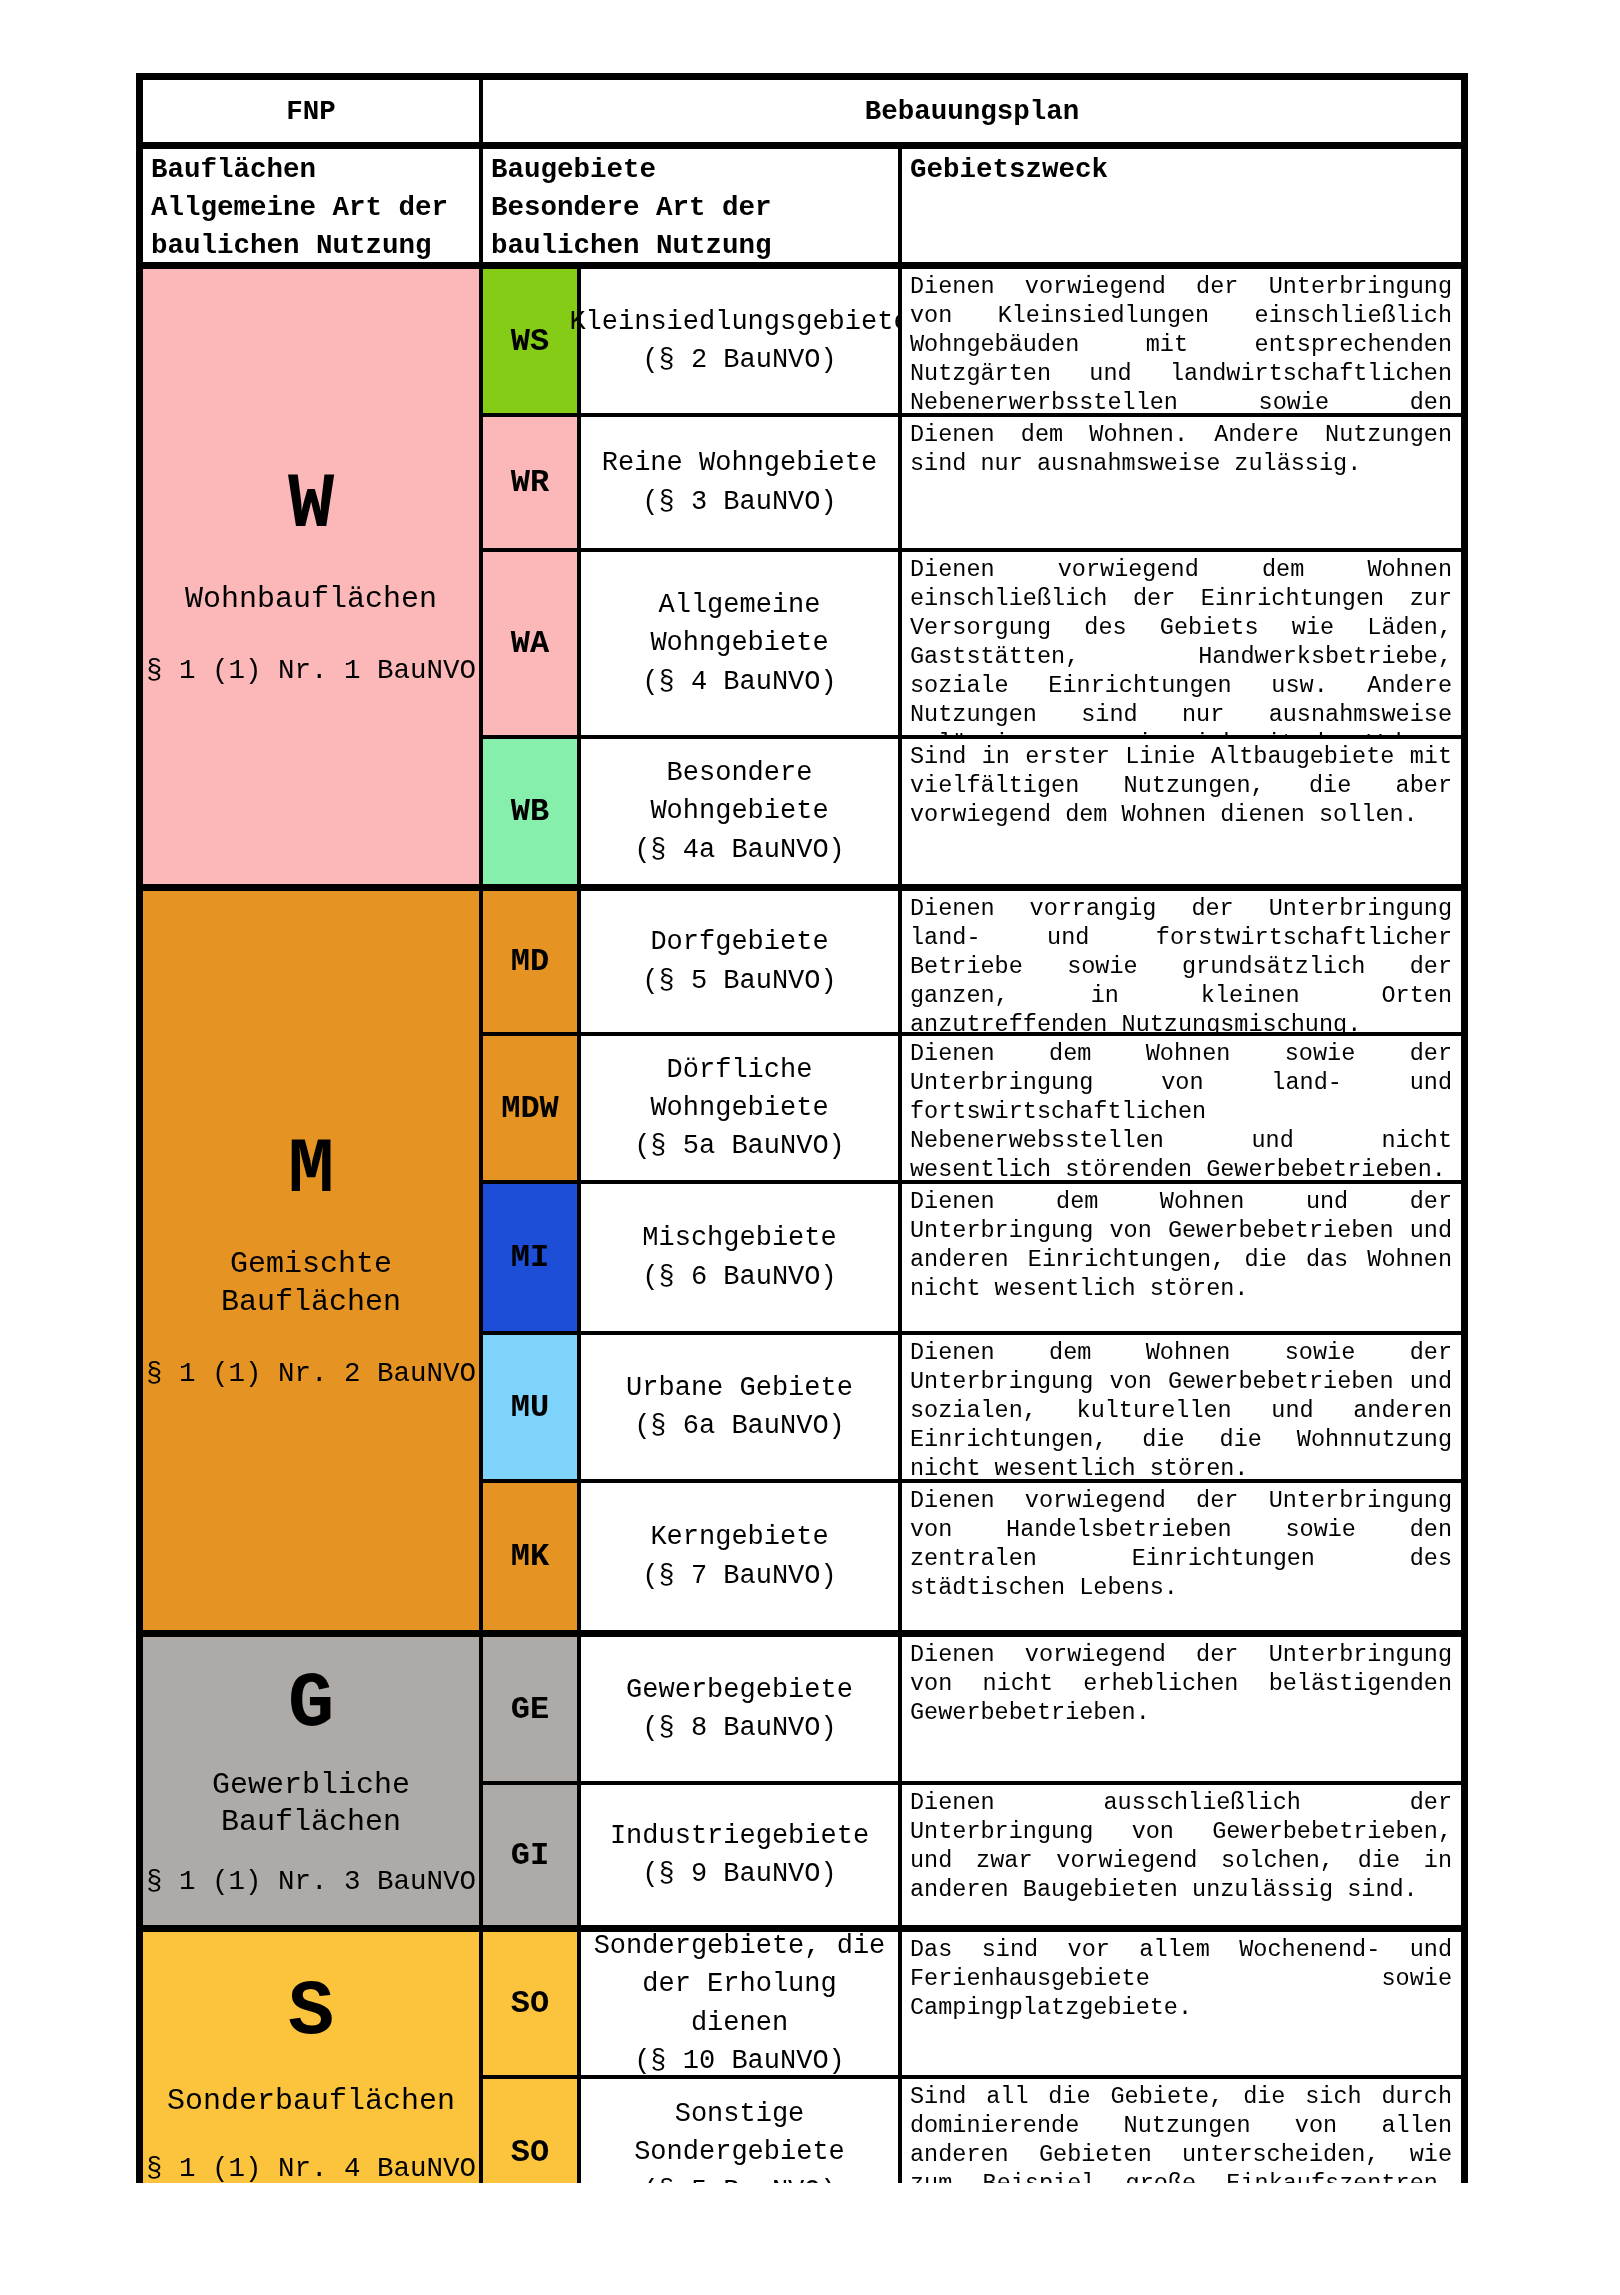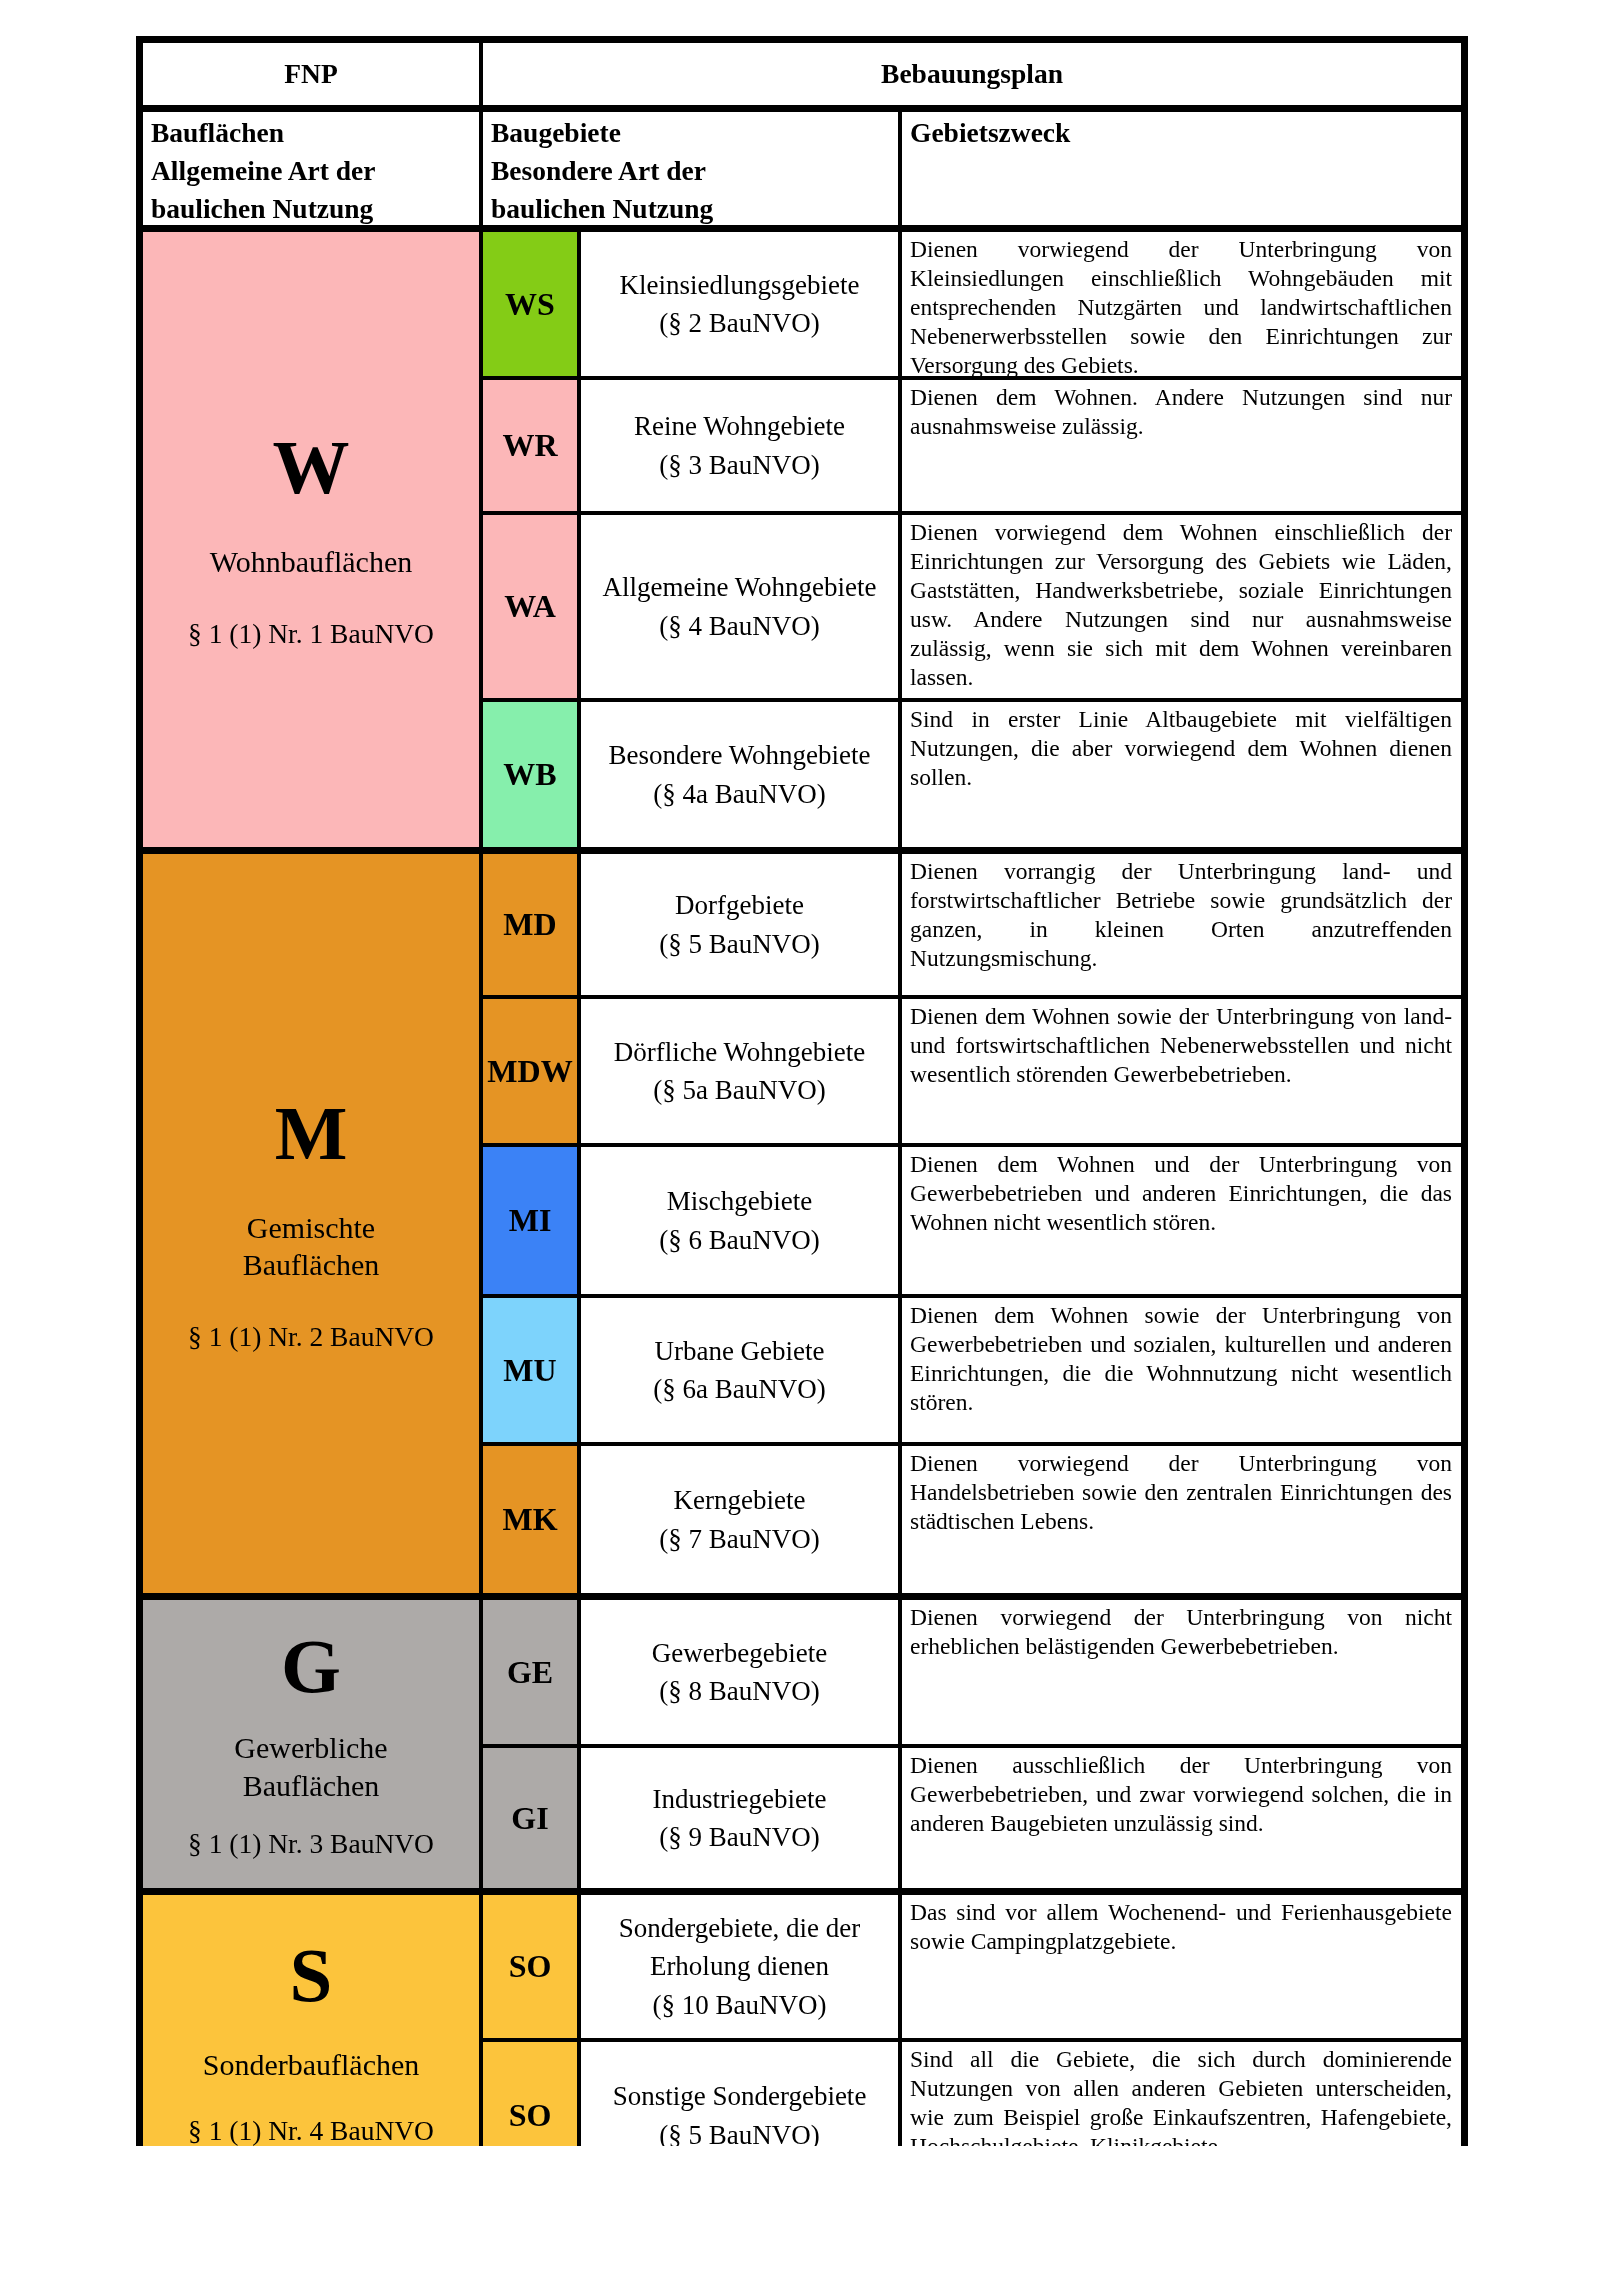--- a/index.html
+++ b/index.html
@@ -1,17 +1,17 @@
 <!DOCTYPE html>
 <html style="font-size:13px"><head>
 <meta charset="utf-8">
 <style>
   html,body{margin:0;padding:0;background:#fff;}
   .page{position:relative;width:1621px;height:2146px;background:#fff;
-        font-family:Liberation Serif, serif;color:#000;}
+        font-family:Liberation Mono, monospace;color:#000;margin-top:37px;}
   .t{position:absolute;left:136px;top:36px;display:grid;
      grid-template-columns:336px 94px 317px 559px;
      grid-template-rows:62px 116px 147px 131px 183px 145px 144px 144px 147px 144px 147px 147px 140px 146px 147px;
      background:#000;gap:4px;border:7.3px solid #000;}
   .c{background:#fff;color:#000;}
   .tt{border-top:3.2px solid #000;}
   .hdr1{display:flex;align-items:center;justify-content:center;font-weight:bold;font-size:27.5px;}
   .hdr2{font-weight:bold;font-size:27.5px;line-height:38px;padding:2.4px 8px;white-space:pre-line;}
   .sec{display:flex;flex-direction:column;align-items:center;justify-content:center;
        gap:37px;text-align:center;}
@@ -88,21 +88,21 @@
     </div>
     <div class="c zw tt" style="grid-area:7/4/8/5">Dienen vorrangig der Unterbringung land- und forstwirtschaftlicher Betriebe sowie grundsätzlich der ganzen, in kleinen Orten anzutreffenden Nutzungsmischung.</div>
 
     <div class="c code" style="grid-area: 8 / 2 / 9 / 3; background-color: rgb(229, 148, 36);">MDW</div>
     <div class="c nm" style="grid-area:8/3/9/4">
       <span>Dörfliche Wohngebiete</span>
       <span>(§ 5a BauNVO)</span>
     </div>
     <div class="c zw" style="grid-area:8/4/9/5">Dienen dem Wohnen sowie der Unterbringung von land- und fortswirtschaftlichen Nebenerwebsstellen und nicht wesentlich störenden Gewerbebetrieben.</div>
 
-    <div class="c code" style="grid-area: 9 / 2 / 10 / 3; background-color: #3b82f6;">MI</div>
+    <div class="c code" style="grid-area: 9 / 2 / 10 / 3; background-color: #1d4ed8;">MI</div>
     <div class="c nm" style="grid-area:9/3/10/4">
       <span>Mischgebiete</span>
       <span>(§ 6 BauNVO)</span>
     </div>
     <div class="c zw" style="grid-area:9/4/10/5">Dienen dem Wohnen und der Unterbringung von Gewerbebetrieben und anderen Einrichtungen, die das Wohnen nicht wesentlich stören.</div>
 
     <div class="c code" style="grid-area: 10 / 2 / 11 / 3; background-color: #7dd3fc;">MU</div>
     <div class="c nm" style="grid-area:10/3/11/4">
       <span>Urbane Gebiete</span>
       <span>(§ 6a BauNVO)</span>

